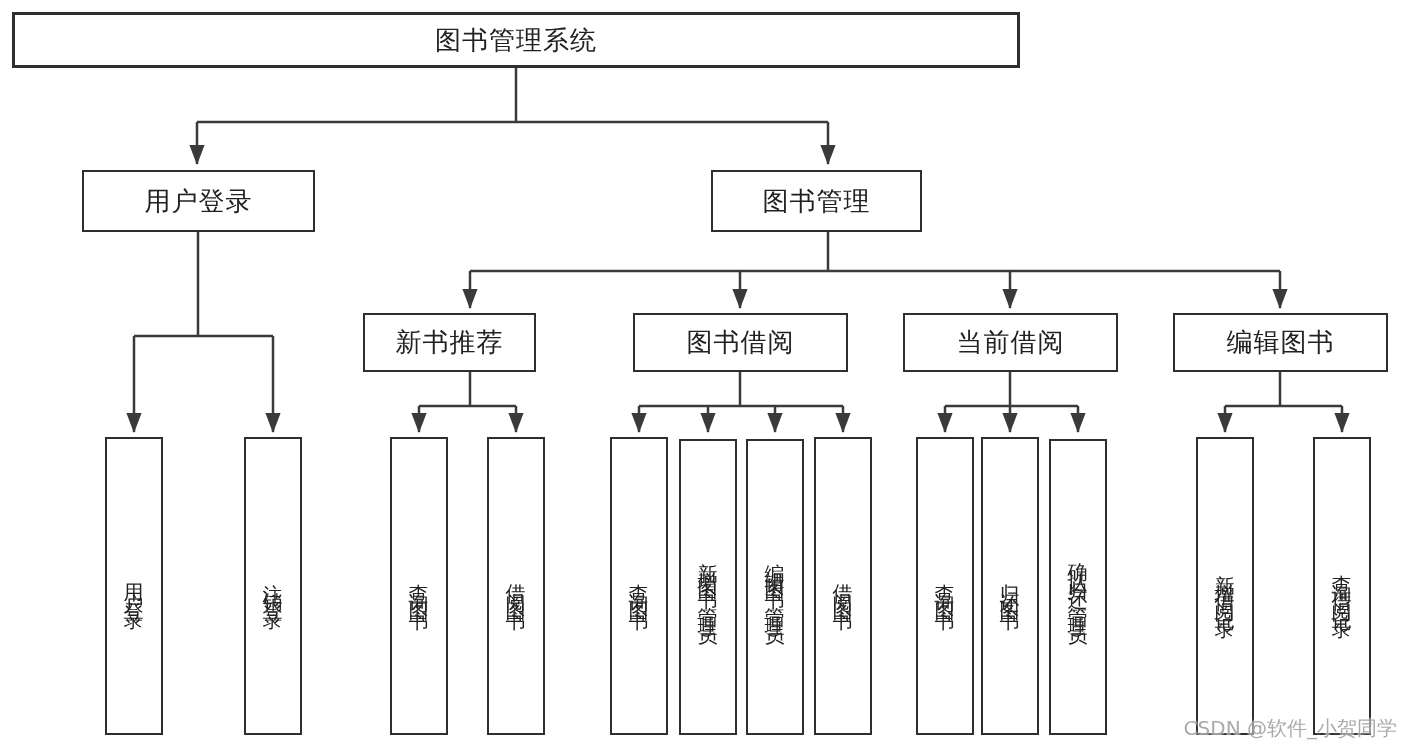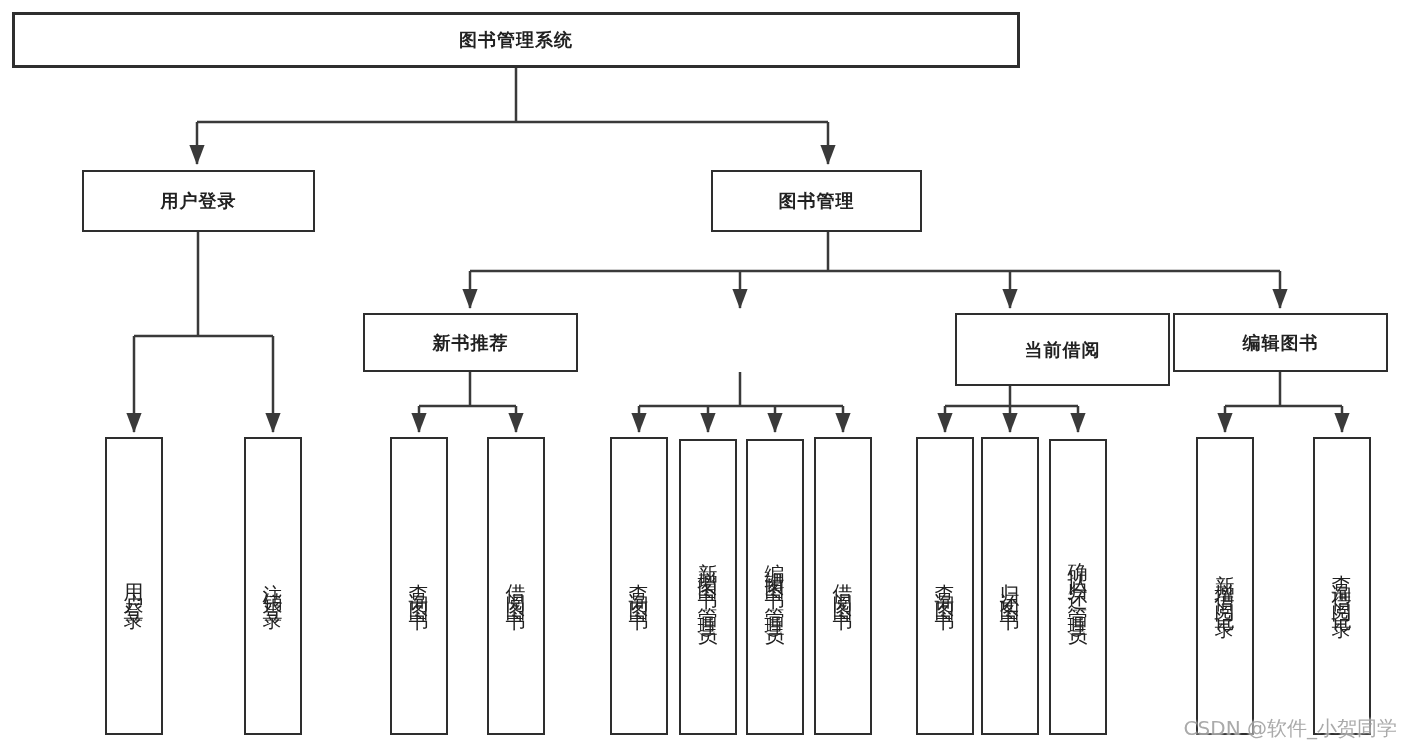--- a/index.html
+++ b/index.html
@@ -15,21 +15,21 @@
     font-family:"DejaVu Sans","Liberation Sans",sans-serif;overflow:hidden;
   }
   .wires{position:absolute;left:0;top:0;z-index:0;}
   .wire{stroke:var(--line);stroke-width:2.5;fill:none;}
   .arrowhead{fill:var(--line);stroke:none;}
   .node{
     position:absolute;box-sizing:border-box;background:#fff;
     border:2.5px solid var(--border);color:var(--text);
     display:flex;align-items:center;justify-content:center;z-index:1;
   }
-  .hnode{font-size:18px;letter-spacing:1px;white-space:nowrap;font-weight:bold;}
+  .hnode{font-size:26px;letter-spacing:1px;white-space:nowrap;}
   .root{border-width:3px;}
   .leaf{border-width:2px;}
   .vtext{
     writing-mode:vertical-rl;text-orientation:mixed;
     font-size:20px;line-height:1.1;letter-spacing:9px;
     display:block;
   }
   .watermark{
     position:absolute;right:8px;bottom:5px;z-index:2;
     font-size:20px;color:var(--watermark);opacity:.92;white-space:nowrap;
@@ -80,22 +80,23 @@
     <path class="wire" d="M1280,372 V406 M1225,406 H1342"></path>
     <path class="wire" d="M1225,406 V432" marker-end="url(#arr)"></path>
     <path class="wire" d="M1342,406 V432" marker-end="url(#arr)"></path>
   </svg>
 
   <div class="node hnode root" style="left:12px;top:12px;width:1008px;height:56px">图书管理系统</div>
 
   <div class="node hnode" style="left:82px;top:170px;width:233px;height:62px">用户登录</div>
   <div class="node hnode" style="left:711px;top:170px;width:211px;height:62px">图书管理</div>
 
-  <div class="node hnode" style="left:363px;top:313px;width:215px;height:59px">新书推荐</div>
-  <div class="node hnode" style="left:955px;top:313px;width:215px;height:73px">当前借阅</div>
+  <div class="node hnode" style="left:363px;top:313px;width:173px;height:59px">新书推荐</div>
+  <div class="node hnode" style="left:633px;top:313px;width:215px;height:59px">图书借阅</div>
+  <div class="node hnode" style="left:903px;top:313px;width:215px;height:59px">当前借阅</div>
   <div class="node hnode" style="left:1173px;top:313px;width:215px;height:59px">编辑图书</div>
 
   <div class="node leaf" style="left:105px;top:437px;width:58px;height:298px">
     <span class="vtext">用户登录</span>
     </div>
   <div class="node leaf" style="left:244px;top:437px;width:58px;height:298px">
     <span class="vtext">注销登录</span>
     </div>
 
   <div class="node leaf" style="left:390px;top:437px;width:58px;height:298px">

